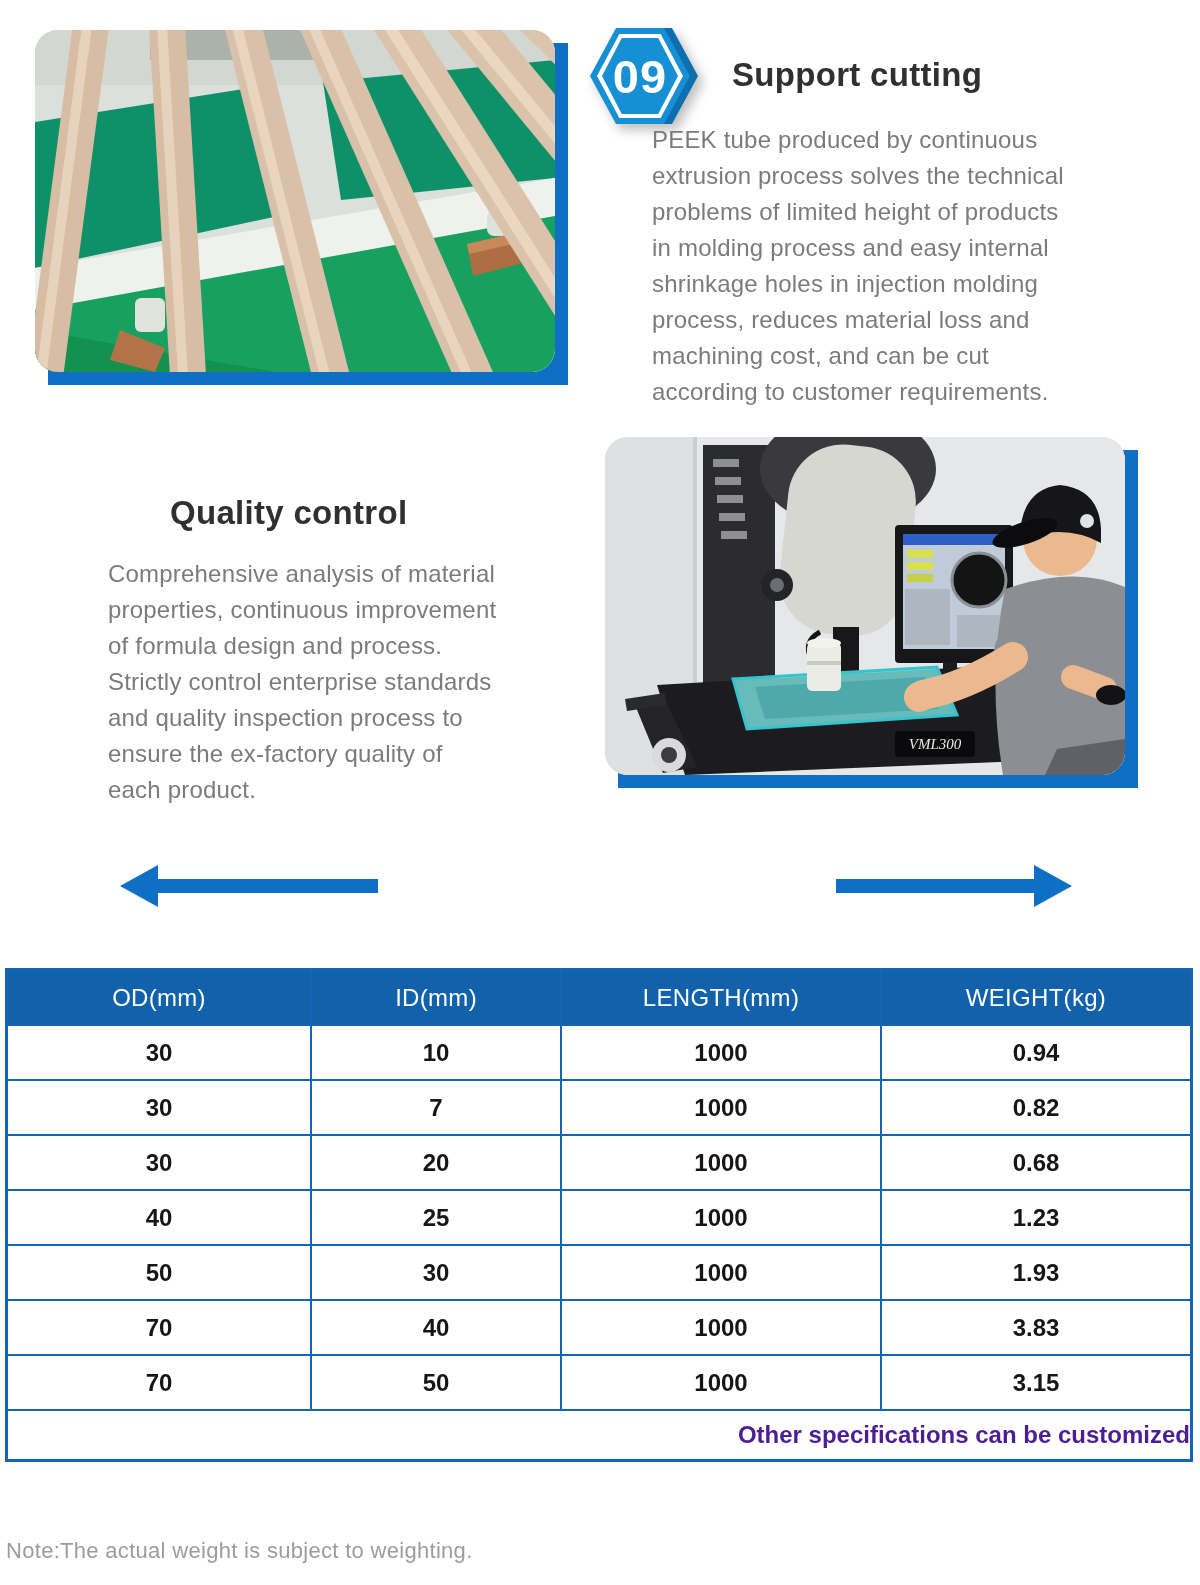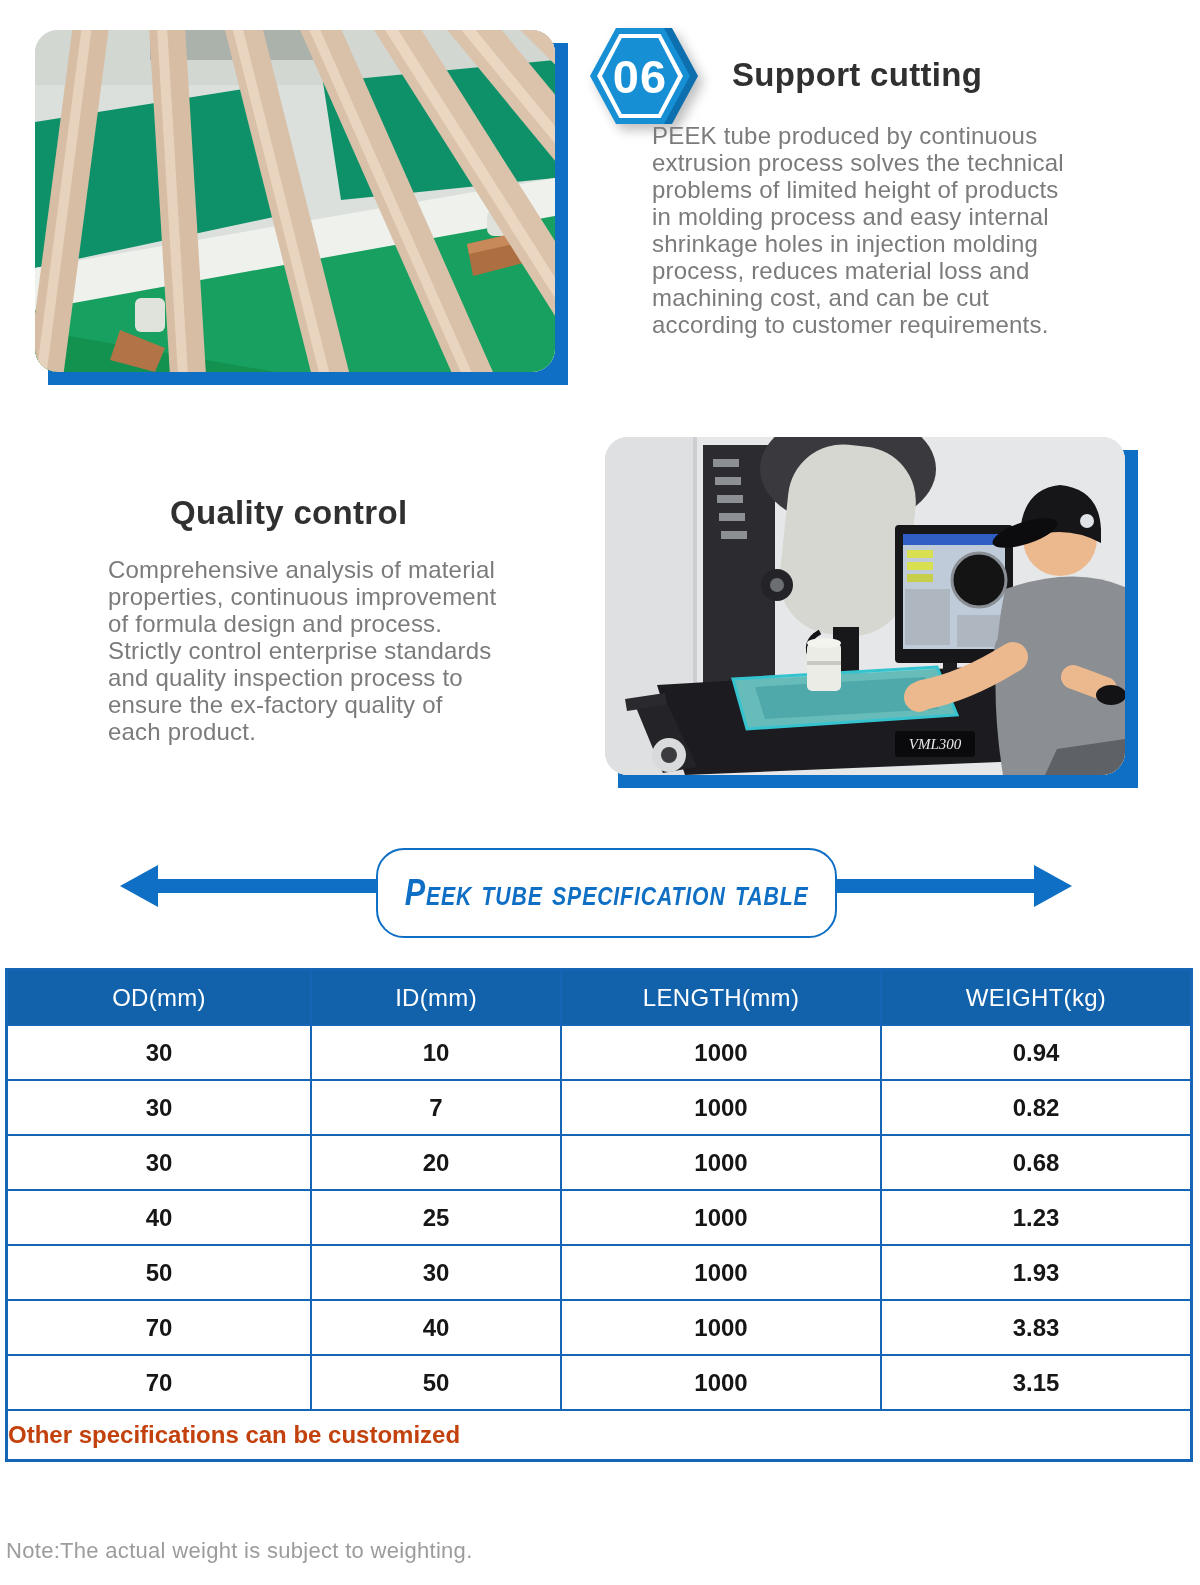--- a/index.html
+++ b/index.html
@@ -27,42 +27,42 @@
   .hex .layer{position:absolute;top:0;left:0;width:100%;height:100%;
       clip-path:polygon(0 50%,26% 0,74% 0,100% 50%,74% 100%,26% 100%);}
   .hex .dark{transform:translateX(8px);background:var(--hex-dark);}
   .hex .main{background:var(--hex);}
   .hex .ring{top:6px;left:7px;width:calc(100% - 14px);height:calc(100% - 12px);background:#fff;}
   .hex .inner{top:10px;left:12px;width:calc(100% - 24px);height:calc(100% - 20px);background:var(--hex);}
   .hex .num{position:absolute;inset:0;display:flex;align-items:center;justify-content:center;
       color:#fff;font-size:47px;font-weight:700;letter-spacing:1px;}
 
   .sec-title{position:absolute;margin:12px;font-size:33px;font-weight:700;color:var(--title);letter-spacing:.3px;}
-  .para{position:absolute;margin:0;font-size:24px;line-height:27px;color:var(--body);
+  .para{position:absolute;margin:0;font-size:24px;line-height:36px;color:var(--body);
       white-space:pre-line;letter-spacing:.2px;}
 
   
   .arrow-bar{position:absolute;height:14px;background:var(--accent);}
   .arrow-bar.left{left:154px;top:879px;width:224px;}
   .arrow-bar.right{left:836px;top:879px;width:200px;}
   .arrow-head{position:absolute;width:0;height:0;}
   .arrow-head.left{left:120px;top:865px;border-top:21px solid transparent;border-bottom:21px solid transparent;border-right:38px solid var(--accent);}
   .arrow-head.right{left:1034px;top:865px;border-top:21px solid transparent;border-bottom:21px solid transparent;border-left:38px solid var(--accent);}
   .pill{position:absolute;left:376px;top:848px;width:457px;height:86px;background:#fff;
       border:2px solid var(--accent);border-radius:28px;display:flex;align-items:center;justify-content:center;}
   .pill-label{font-style:italic;font-variant:small-caps;font-weight:600;font-size:36px;
       color:var(--accent);transform:scaleX(.85);white-space:nowrap;letter-spacing:1px;}
 
   
   .spec-table{position:absolute;left:5px;top:968px;width:1188px;border-collapse:collapse;
       table-layout:fixed;border:3px solid var(--tborder);}
   .spec-table th,.spec-table td{border:2px solid var(--tborder);padding:0;}
   .spec-table th{height:53px;background:var(--thead);color:#fff;font-weight:400;font-size:24px;letter-spacing:.3px;}
   .spec-table tbody td{height:53px;text-align:center;font-size:24px;color:#161616;font-weight:bold;}
-  .spec-table tfoot td{height:48px;text-align:left;font-size:24px;font-weight:700;color:#c2410c;margin-top:24px;}
+  .spec-table tfoot td{height:48px;text-align:right;font-size:24px;font-weight:700;color:#4c1d95;margin-top:24px;}
 
   .note{position:absolute;left:6px;top:1538px;margin:0;font-size:22px;color:var(--note);letter-spacing:.3px;}
 </style>
 </head>
 <body>
 
 <div class="page">
 
   <div class="photo-wrap" style="left:35px;top:30px;width:520px;height:342px;">
     <div class="photo-shadow"></div>
@@ -98,21 +98,21 @@
         </g>
       </svg>
     </div>
   </div>
 
   <div class="hex" style="left:590px;top:28px;">
     <div class="layer dark"></div>
     <div class="layer main"></div>
     <div class="layer ring"></div>
     <div class="layer inner"></div>
-    <div class="num">06</div>
+    <div class="num">09</div>
   </div>
   <h2 class="sec-title" style="left:720px;top:44px;">Support cutting</h2>
   <p class="para" style="left:652px;top:122px;width:520px;">PEEK tube produced by continuous
 extrusion process solves the technical
 problems of limited height of products
 in molding process and easy internal
 shrinkage holes in injection molding
 process, reduces material loss and
 machining cost, and can be cut
 according to customer requirements.</p>
@@ -200,23 +200,20 @@
           <ellipse cx="506" cy="258" rx="15" ry="10" fill="#131316"></ellipse>
         </g>
       </svg>
     </div>
   </div>
 
   <div class="arrow-head left"></div>
   <div class="arrow-bar left"></div>
   <div class="arrow-bar right"></div>
   <div class="arrow-head right"></div>
-  <div class="pill">
-    <span class="pill-label">Peek tube specification table</span>
-  </div>
 
   <table class="spec-table">
     <colgroup>
       <col style="width:25.7%">
         <col style="width:21.1%">
         <col style="width:27.0%">
         <col style="width:26.2%">
     </colgroup>
     <thead>
       <tr>

